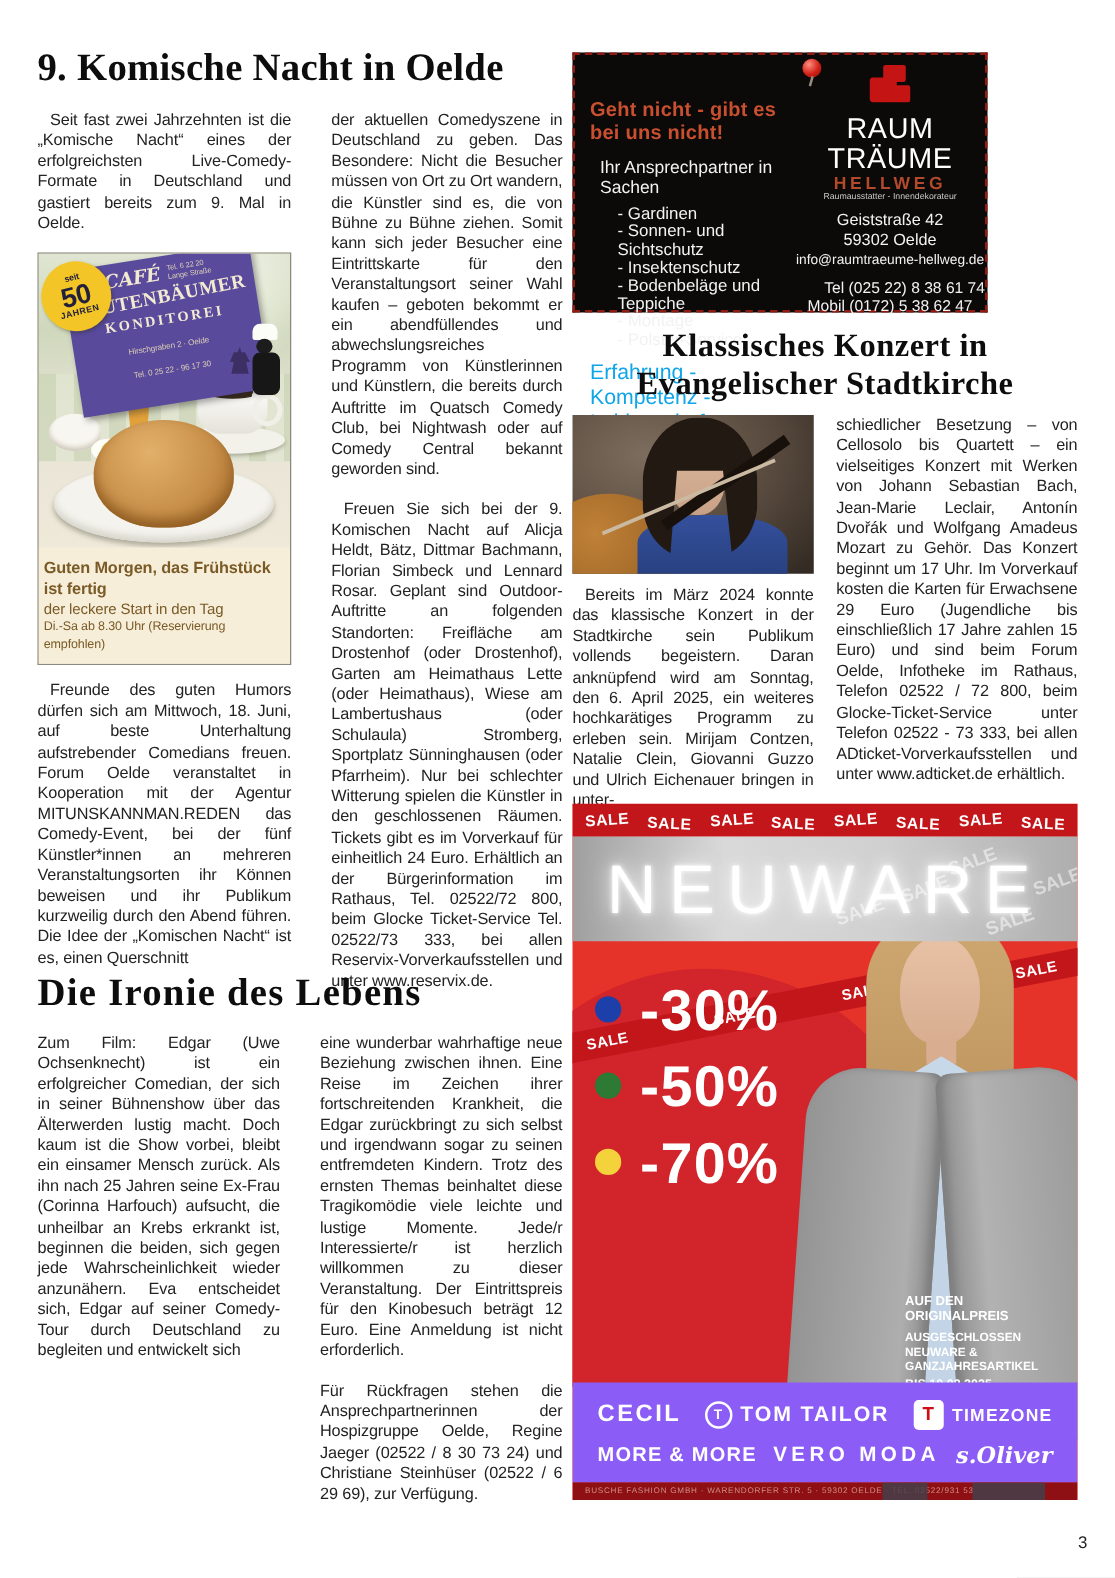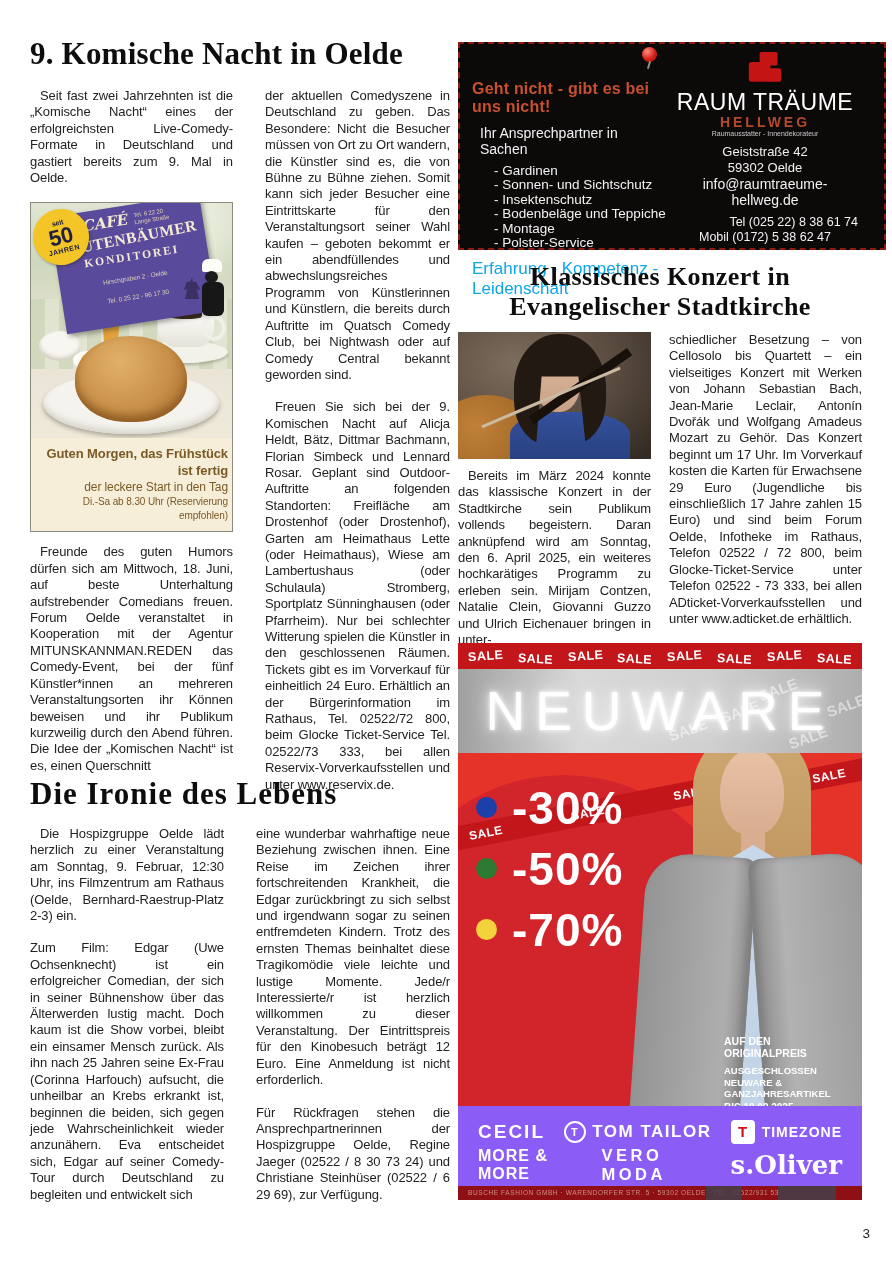--- a/index.html
+++ b/index.html
@@ -74,43 +74,43 @@
      color:#23203c;box-shadow:1px 2px 3px rgba(40,40,20,.35);}
   .badge-top{font-size:7px;font-weight:bold;line-height:7px;}
   .badge-num{font-size:22px;font-weight:bold;line-height:21px;}
   .badge-bottom{font-size:7px;font-weight:bold;line-height:8px;letter-spacing:0.5px;}
   .baker{position:absolute;right:2px;top:56px;width:48px;height:78px;}
   .baker-hat{position:absolute;right:8px;top:0;width:20px;height:13px;background:#fdfdf8;border-radius:6px 6px 2px 2px;}
   .baker-head{position:absolute;right:12px;top:12px;width:13px;height:12px;border-radius:50%;background:#1c1c1c;}
   .baker-body{position:absolute;right:6px;top:23px;width:22px;height:34px;border-radius:6px;background:#171717;}
   .baker-cake{position:absolute;left:0;top:18px;width:20px;height:22px;background:#3c2f63;
      clip-path:polygon(15% 100%,85% 100%,75% 55%,90% 55%,70% 20%,55% 20%,50% 0,40% 20%,25% 20%,10% 55%,25% 55%);}
-  .cafe-caption{padding:7px 4px 8px;text-align:right;color:#7a5a26;background:#f6eed9;}
+  .cafe-caption{padding:7px 4px 8px;text-align:left;color:#7a5a26;background:#f6eed9;}
   .cc1{font-size:13px;font-weight:bold;line-height:17px;}
   .cc2{font-size:12px;line-height:16px;}
   .cc3{font-size:10px;line-height:14px;}
 
   
-  .black-ad{position:absolute;left:458px;top:42px;width:428px;height:208px;background:#0c0909;
+  .black-ad{position:absolute;left:458px;top:42px;width:332px;height:208px;background:#0c0909;
      border:2px dashed #8e1a12;box-sizing:border-box;color:#eee;display:flex;}
   .pin{position:absolute;left:182px;top:3px;width:15px;height:15px;border-radius:50%;
      background:radial-gradient(circle at 35% 30%,#ff8d7e,#d22017 55%,#8e0f0a);}
   .pin::after{content:"";position:absolute;left:6px;top:14px;width:2px;height:8px;background:#978d80;transform:rotate(16deg);}
   .ba-left{width:212px;padding:10px 4px 6px 12px;box-sizing:border-box;}
   .ba-slogan{color:#c8502f;font-weight:bold;font-size:16px;margin:26px 0 9px;letter-spacing:0.2px;}
   .ba-intro{font-size:14px;margin:0 0 7px 8px;color:#f2f2f2;}
   .ba-items{font-size:13.5px;line-height:14.4px;margin-left:22px;color:#f2f2f2;}
   .ba-claim{color:#0ea5e9;font-weight:normal;font-size:17px;margin-top:9px;}
   .ba-right{width:186px;text-align:center;padding-top:8px;box-sizing:border-box;}
   .ba-logo{height:38px;}
   .ba-brand{font-size:23px;letter-spacing:0.5px;color:#fff;line-height:24px;}
   .ba-hellweg{color:#b34a2c;font-weight:bold;font-size:14px;letter-spacing:3px;line-height:16px;}
   .ba-tagline{font-size:7px;color:#c9c9c9;margin-bottom:7px;}
   .ba-street,.ba-city{font-size:13px;line-height:16px;color:#f2f2f2;}
-  .ba-email{font-size:14px;line-height:16px;color:#f2f2f2;}
+  .ba-email{font-size:11px;line-height:16px;color:#f2f2f2;}
   .ba-phone,.ba-mobile{font-size:12.5px;line-height:15px;color:#f2f2f2;}
   .ba-phone{margin-top:7px;text-align:right;}
 
   
   .cello-photo{position:relative;width:193px;height:127px;overflow:hidden;margin-bottom:9px;
      background:radial-gradient(ellipse at 30% 25%,#7d6d5e,#57493d 55%,#332b24 95%);}
   .ce-body{position:absolute;left:-26px;bottom:-26px;width:110px;height:90px;border-radius:50%;
      background:radial-gradient(circle at 40% 35%,#c08138,#8f5a1f);}
   .ce-shirt{position:absolute;left:52px;top:80px;width:120px;height:50px;border-radius:45% 45% 0 0;
      background:linear-gradient(180deg,#35509c,#27407f);}
@@ -181,21 +181,21 @@
   .b-cecil{font-size:19px;font-weight:bold;letter-spacing:2px;}
   .b-tt{display:flex;align-items:center;gap:6px;font-weight:bold;font-size:17px;letter-spacing:1.5px;}
   .tt-icon{width:18px;height:18px;border:2px solid #fff;border-radius:50%;display:flex;align-items:center;
      justify-content:center;font-size:11px;font-weight:bold;flex:none;}
   .b-tz{display:flex;align-items:center;gap:7px;}
   .tz-icon{width:24px;height:24px;background:#fff;border-radius:4px;color:#d00f14;display:flex;
      align-items:center;justify-content:center;font-weight:bold;font-size:15px;flex:none;}
   .tz-label{font-weight:bold;font-size:14px;letter-spacing:1px;}
   .b-mm{font-size:16px;font-weight:bold;letter-spacing:1px;}
   .b-vm{font-size:16.5px;font-weight:bold;letter-spacing:3.5px;}
-  .b-so{font-family:"DejaVu Serif",serif;font-size:26px;font-weight:bold;}
+  .b-so{font-family:"DejaVu Serif",serif;font-style:italic;font-size:18px;font-weight:bold;}
   .ra-strip{position:absolute;left:0;right:0;top:543px;height:14px;background:#8e1015;z-index:7;
      color:#cf8d84;font-size:6.5px;letter-spacing:0.6px;line-height:14px;padding-left:10px;
      box-sizing:border-box;overflow:hidden;white-space:nowrap;}
   .jean{position:absolute;top:0;height:14px;background:#443f49;opacity:.85;}
   .jean1{left:248px;width:36px;}
   .jean2{left:320px;width:58px;}
 </style>
 </head>
 <body>
 
@@ -317,21 +317,20 @@
       <div class="col2">
         <p>schiedlicher Besetzung – von Cellosolo bis Quartett – ein vielseitiges Konzert mit Werken von Johann Sebastian Bach, Jean-Marie Leclair, Antonín Dvořák und Wolfgang Amadeus Mozart zu Gehör. Das Konzert beginnt um 17 Uhr. Im Vorverkauf kosten die Karten für Erwachsene 29 Euro (Jugendliche bis einschließlich 17 Jahre zahlen 15 Euro) und sind beim Forum Oelde, Infotheke im Rathaus, Telefon 02522 / 72 800, beim Glocke-Ticket-Service unter Telefon 02522 - 73 333, bei allen ADticket-Vorverkaufsstellen und unter www.adticket.de erhältlich.</p>
       </div>
     </div>
   </section>
 
   <section class="art3">
     <h1 class="headline">Die Ironie des Lebens</h1>
     <div class="cols">
       <div class="col">
-        <p class="ind">Die Hospizgruppe Oelde lädt herzlich zu einer Veranstaltung am Sonntag, 9. Februar, 12:30 Uhr, ins Filmzentrum am Rathaus (Oelde, Bernhard-Raestrup-Platz 2-3) ein.</p>
         <p>Zum Film: Edgar (Uwe Ochsenknecht) ist ein erfolgreicher Comedian, der sich in seiner Bühnenshow über das Älterwerden lustig macht. Doch kaum ist die Show vorbei, bleibt ein einsamer Mensch zurück. Als ihn nach 25 Jahren seine Ex-Frau (Corinna Harfouch) aufsucht, die unheilbar an Krebs erkrankt ist, beginnen die beiden, sich gegen jede Wahrscheinlichkeit wieder anzunähern. Eva entscheidet sich, Edgar auf seiner Comedy-Tour durch Deutschland zu begleiten und entwickelt sich</p>
       </div>
       <div class="col">
         <p>eine wunderbar wahrhaftige neue Beziehung zwischen ihnen. Eine Reise im Zeichen ihrer fortschreitenden Krankheit, die Edgar zurückbringt zu sich selbst und irgendwann sogar zu seinen entfremdeten Kindern. Trotz des ernsten Themas beinhaltet diese Tragikomödie viele leichte und lustige Momente. Jede/r Interessierte/r ist herzlich willkommen zu dieser Veranstaltung. Der Eintrittspreis für den Kinobesuch beträgt 12 Euro. Eine Anmeldung ist nicht erforderlich.</p>
         <p>Für Rückfragen stehen die Ansprechpartnerinnen der Hospizgruppe Oelde, Regine Jaeger (02522 / 8 30 73 24) und Christiane Steinhüser (02522 / 6 29 69), zur Verfügung.</p>
       </div>
     </div>
   </section>
 
   <aside class="red-ad">

